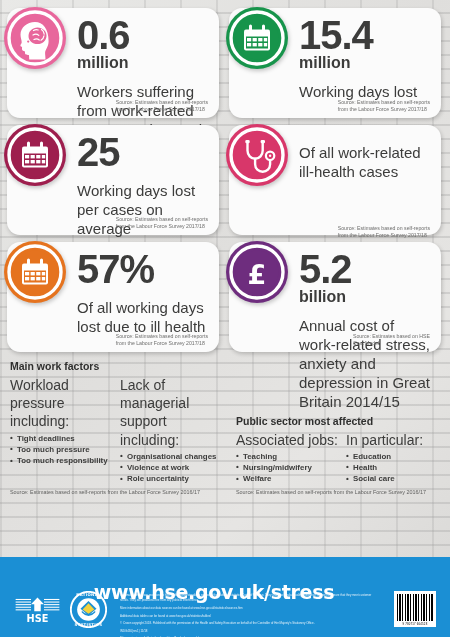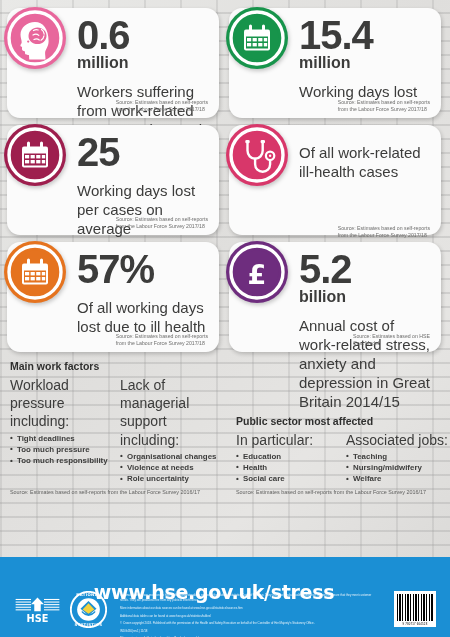--- a/index.html
+++ b/index.html
@@ -431,45 +431,45 @@
           <ul class="panel-list">
             <li>Tight deadlines</li>
             <li>Too much pressure</li>
             <li>Too much responsibility</li>
           </ul>
         </div>
         <div class="panel-col">
           <div class="panel-lead">Lack of managerial support including:</div>
           <ul class="panel-list">
             <li>Organisational changes</li>
-            <li>Violence at needs</li>
+            <li>Violence at work</li>
             <li>Role uncertainty</li>
           </ul>
         </div>
       </div>
       <div class="panel-source">Source: Estimates based on self-reports from the Labour Force Survey 2016/17</div>
     </div>
 
     <div class="panel">
       <div class="panel-title">Public sector most affected</div>
       <div class="panel-cols">
+        <div class="panel-col">
+          <div class="panel-lead">Associated jobs:</div>
+          <ul class="panel-list">
+            <li>Teaching</li>
+            <li>Nursing/midwifery</li>
+            <li>Welfare</li>
+          </ul>
+        </div>
         <div class="panel-col">
           <div class="panel-lead">In particular:</div>
           <ul class="panel-list">
             <li>Education</li>
             <li>Health</li>
             <li>Social care</li>
-          </ul>
-        </div>
-        <div class="panel-col">
-          <div class="panel-lead">Associated jobs:</div>
-          <ul class="panel-list">
-            <li>Teaching</li>
-            <li>Nursing/midwifery</li>
-            <li>Welfare</li>
           </ul>
         </div>
       </div>
       <div class="panel-source">Source: Estimates based on self-reports from the Labour Force Survey 2016/17</div>
     </div>
 
   </div>
 
   <div class="footer">
 

